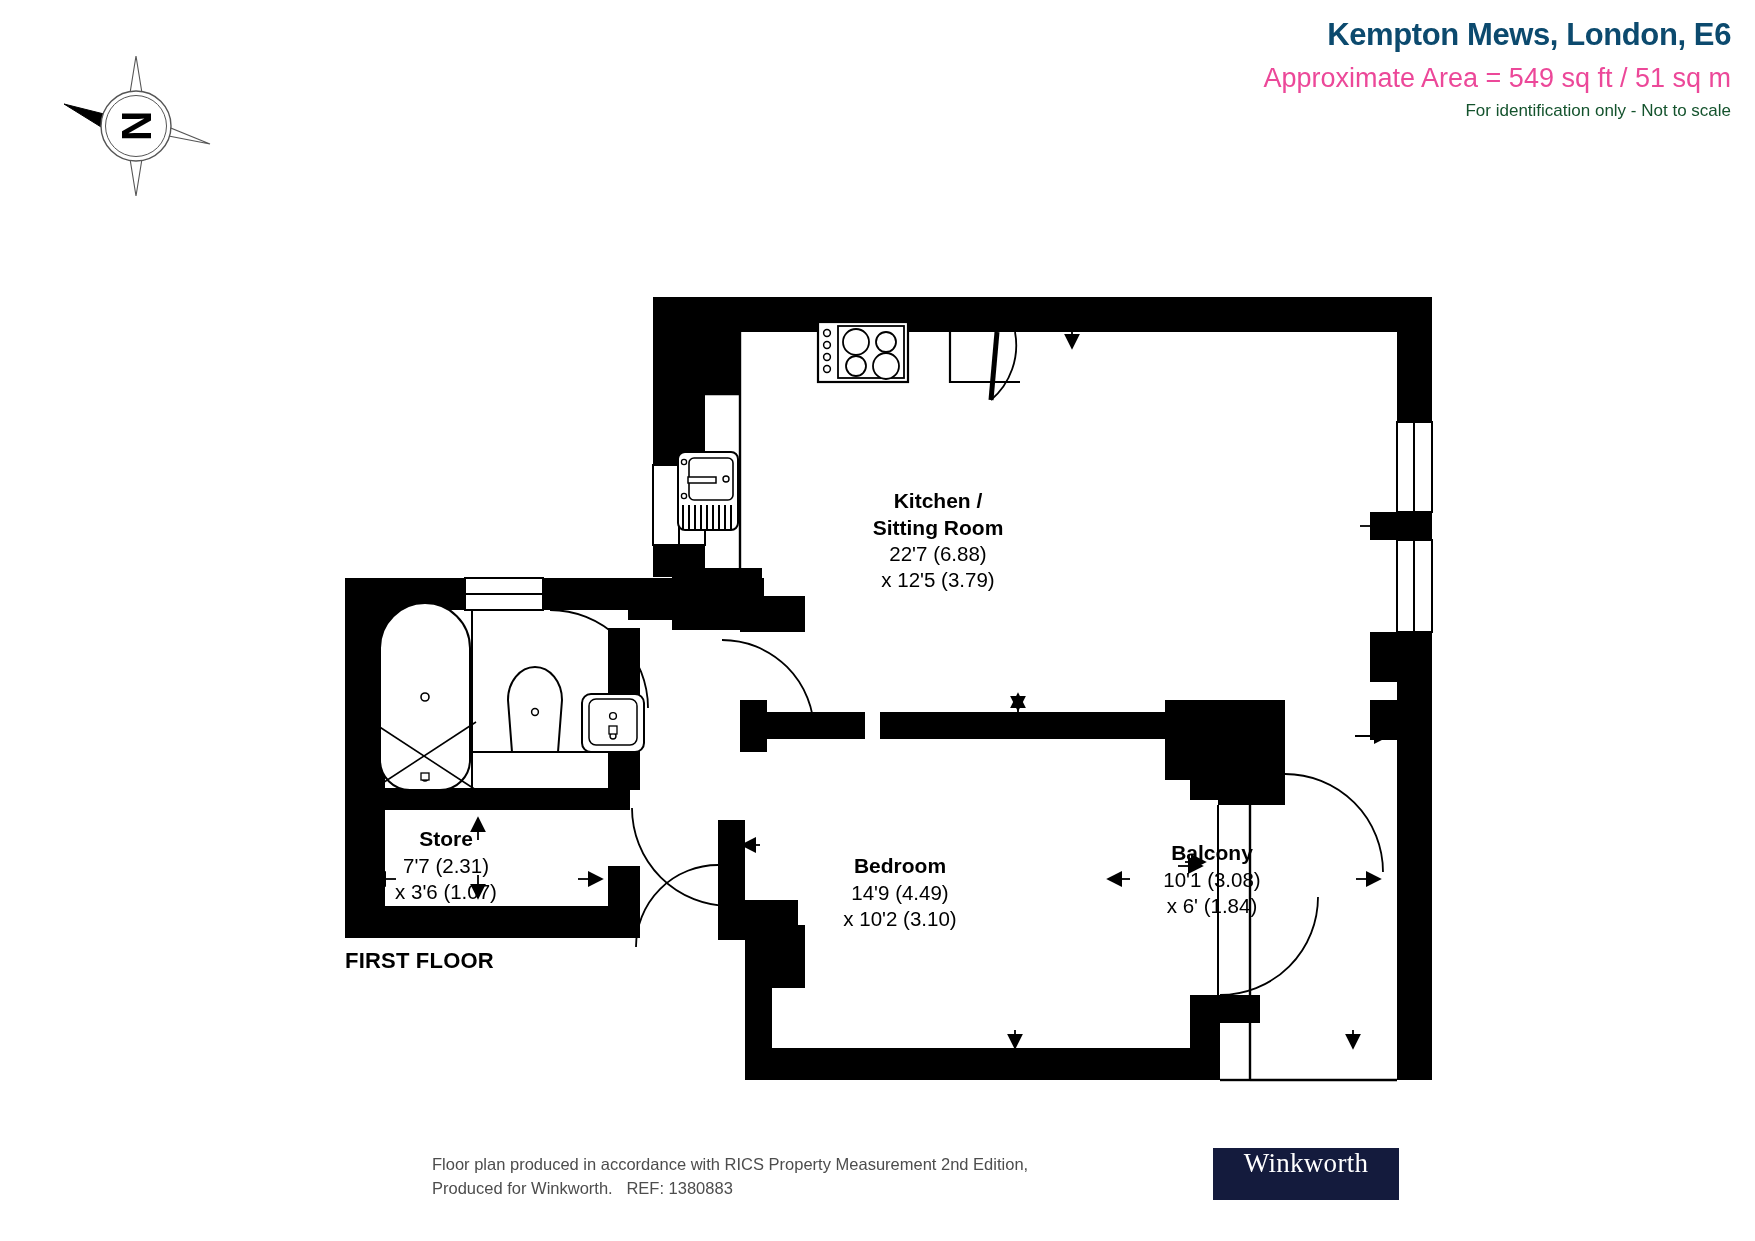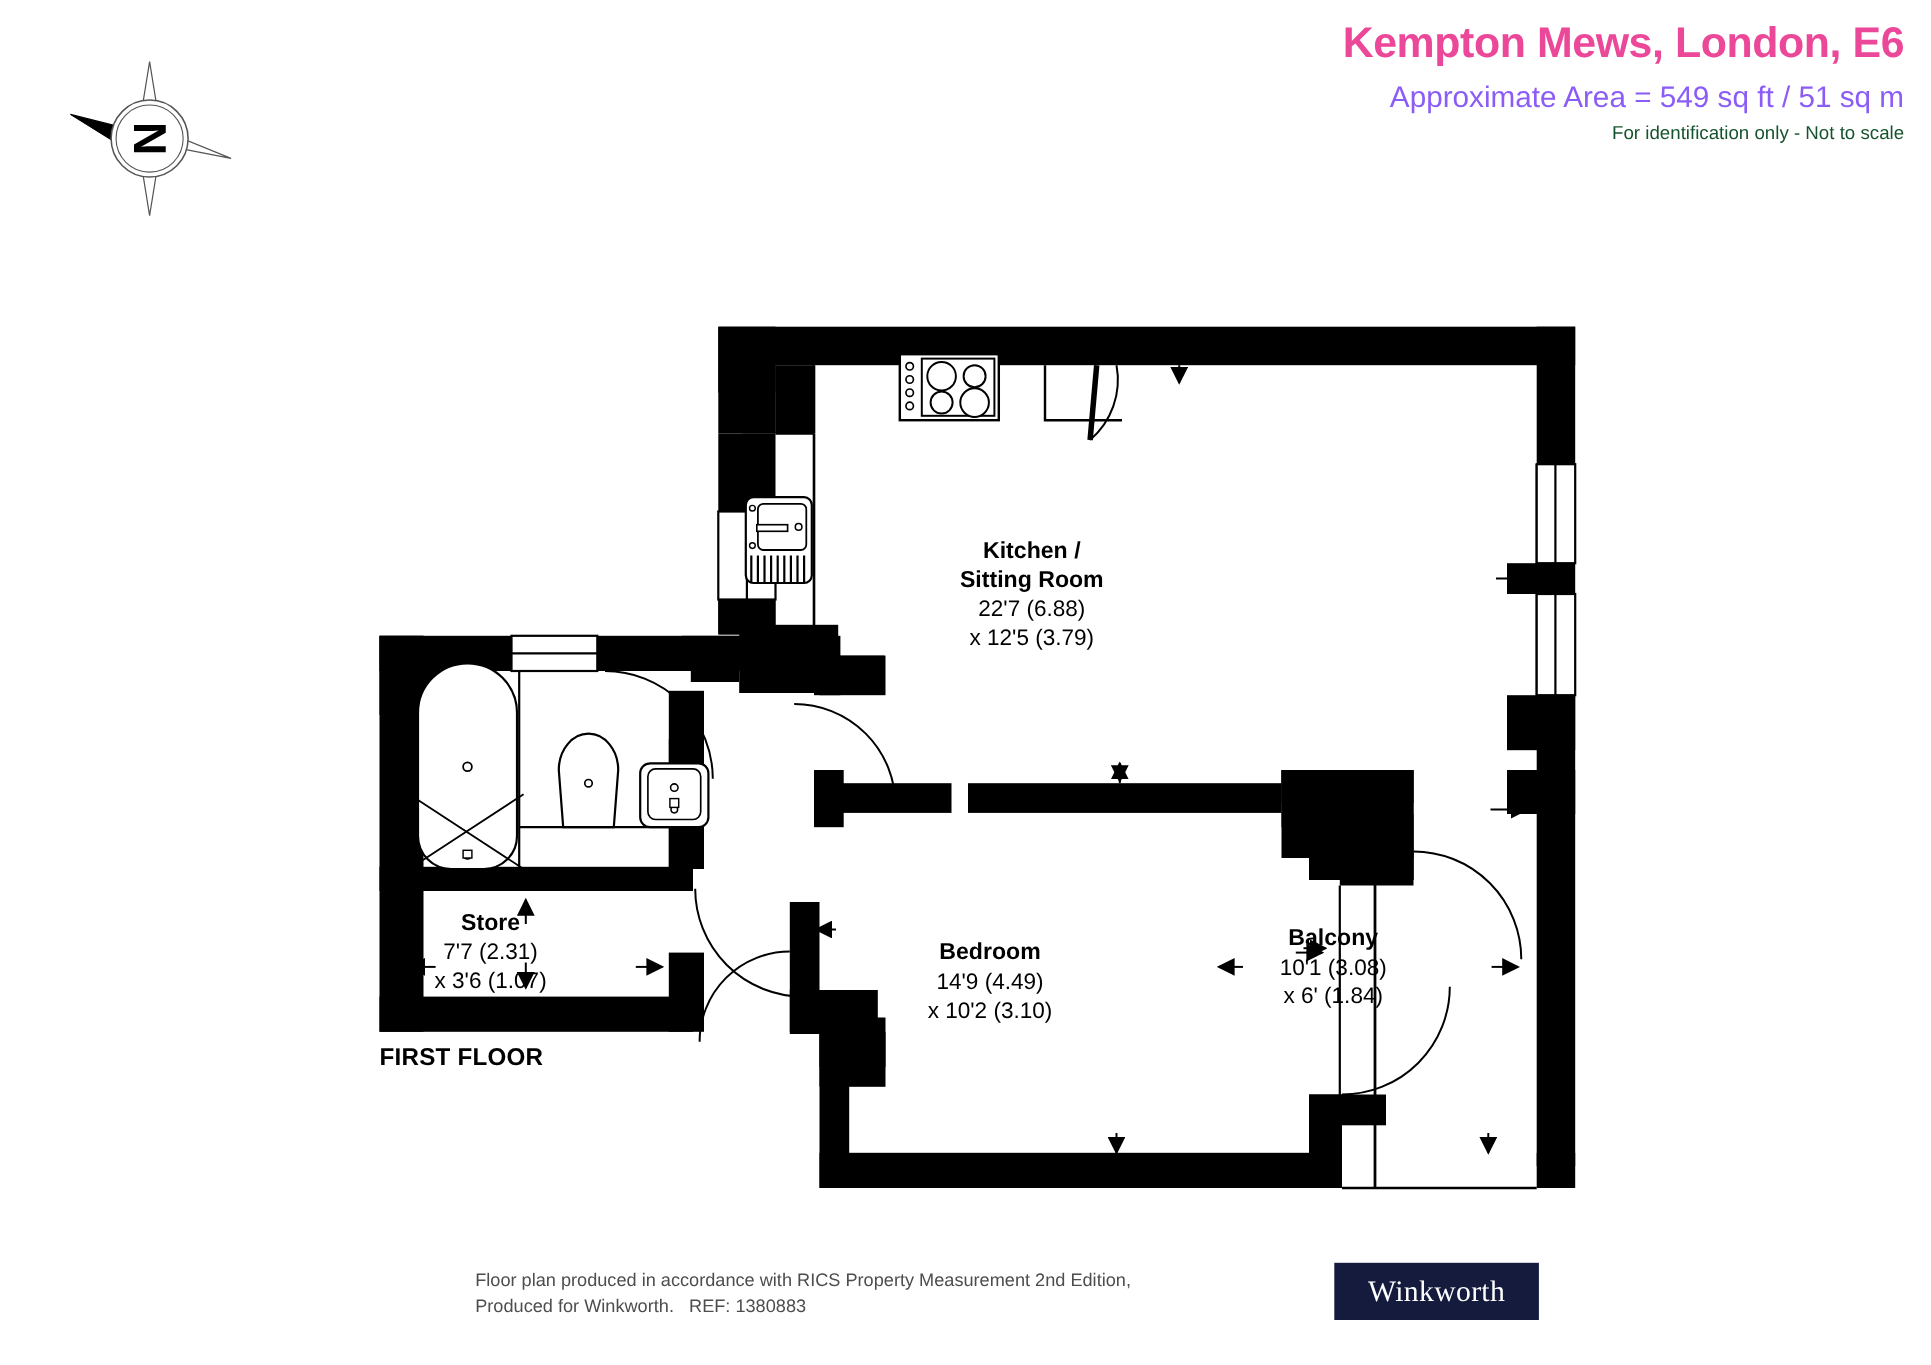--- a/index.html
+++ b/index.html
@@ -20,31 +20,31 @@
   
   #header {
     position: absolute;
     top: 0;
     right: 24px;
     width: 900px;
     text-align: right;
     padding-top: 16px;
   }
   #plan-title {
-    font-size: 39px;
+    font-size: 31px;
     font-weight: bold;
     letter-spacing: -0.4px;
     line-height: 1.25;
-    color: #ec4899;
+    color: #0c4a6e;
   }
   #plan-area {
     font-size: 27px;
     font-weight: normal;
     margin-top: 8px;
-    color: #8b5cf6;
+    color: #ec4899;
   }
   #plan-disclaimer {
     font-size: 17px;
     margin-top: 7px;
     color: #14532d;
   }
 
   
   #compass {
     position: absolute;
@@ -111,21 +111,20 @@
   #copyright-mark { color: #4d4d4d; }
 
   #brand-logo {
     position: absolute;
     left: 1213px;
     top: 1148px;
     width: 186px;
     height: 52px;
     background: #141b3d;
     display: flex;
-    align-items: center;
     justify-content: center;
   }
   #brand-logo-text {
     color: #ffffff;
     font-family: "Liberation Serif", serif;
     font-size: 27px;
     letter-spacing: 0.3px;
   }
 </style>
 </head>

